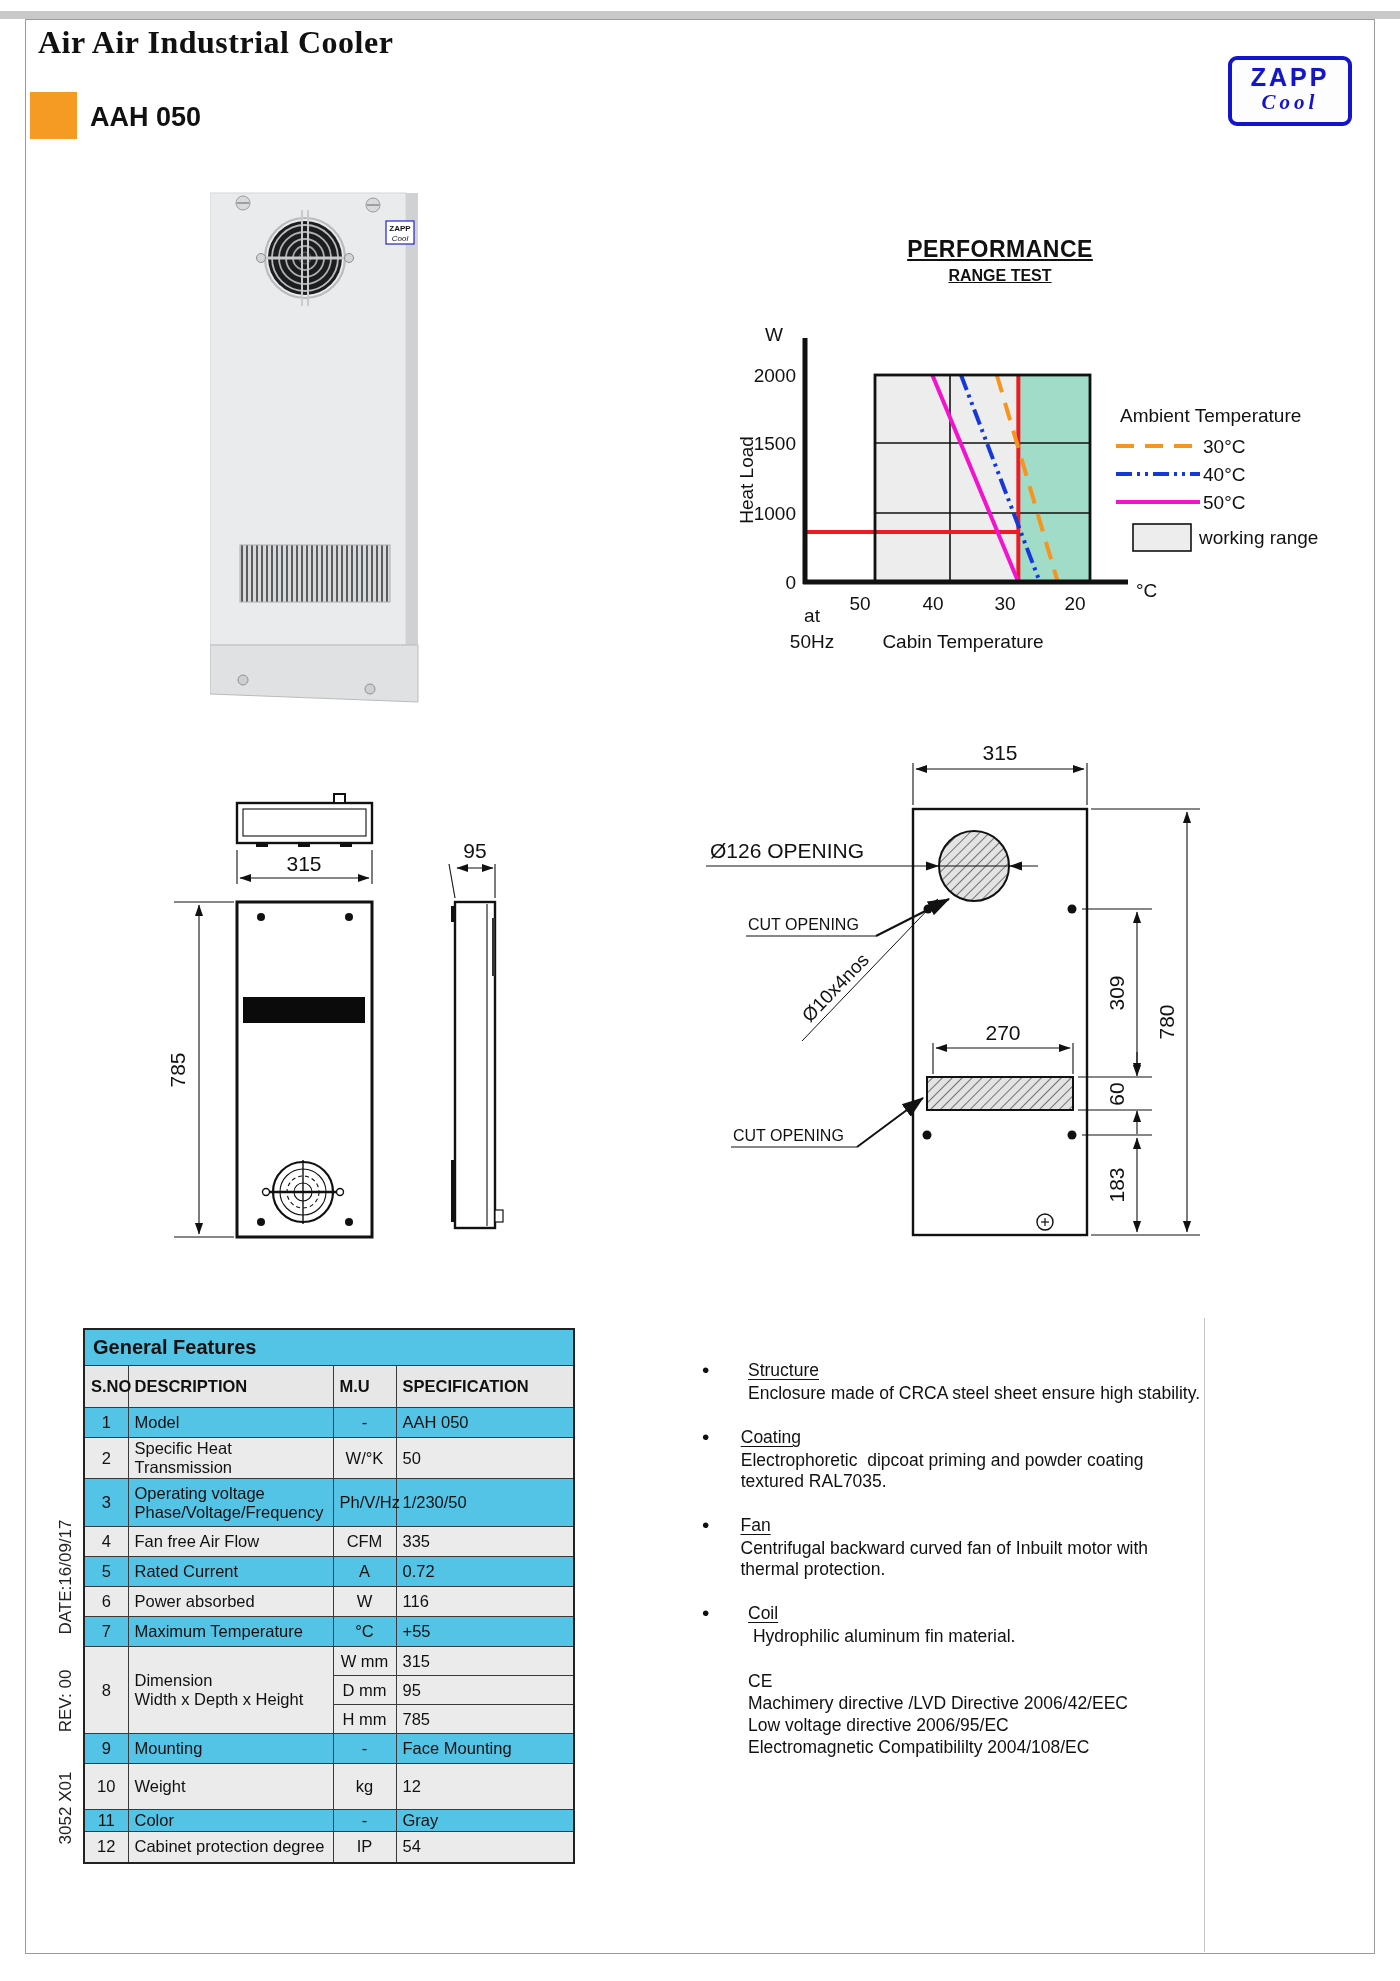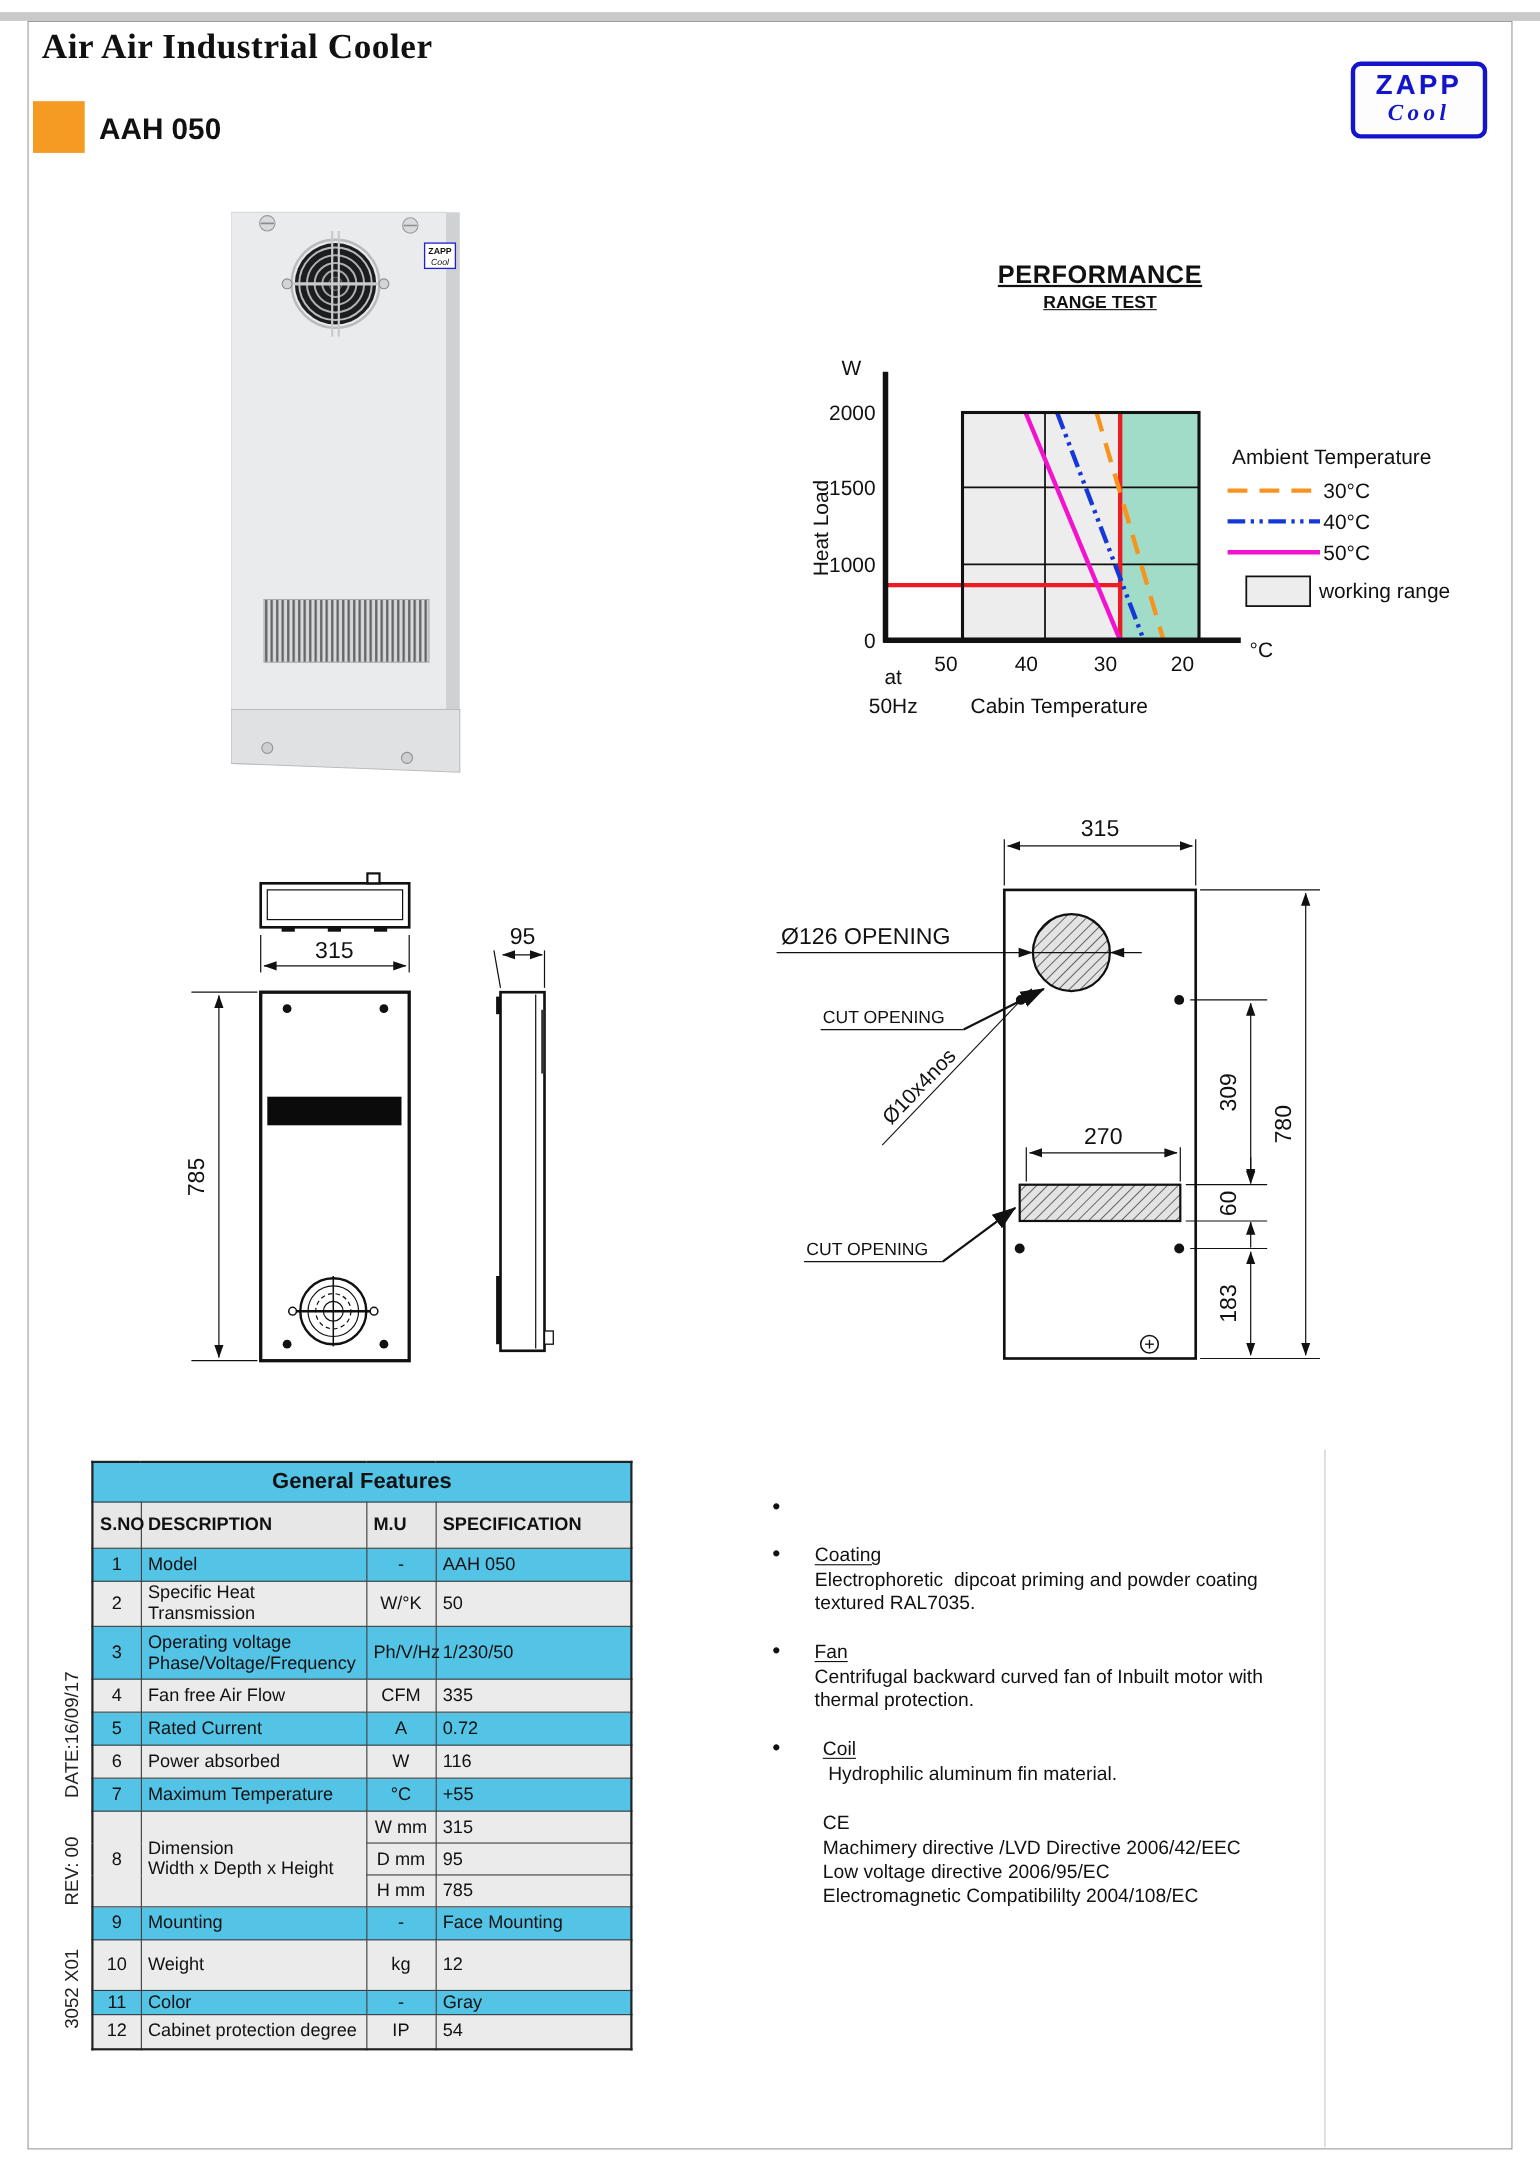--- a/index.html
+++ b/index.html
@@ -33,21 +33,21 @@
   .note{display:flex;margin-bottom:23px}
   .note .bullet{width:46px;font-size:21px;line-height:20px}
   .note .ntitle{text-decoration:underline;text-underline-offset:3px;margin-bottom:2px}
   .note .nbody{white-space:pre-wrap}
   #ce-block{margin-left:46px;margin-top:22px;line-height:22px}
 
   
   #features-wrap{left:83px;top:1328px}
   table#features{border-collapse:collapse;table-layout:fixed;width:490px;border:2px solid #222}
   #features td,#features th{border:1px solid #3a3a3a;font-size:16.5px;padding:1px 6px;vertical-align:middle}
-  #features .ttl{background:#53C3E6;font-weight:bold;font-size:20px;text-align:center;padding:6px 8px}
+  #features .ttl{background:#53C3E6;font-weight:bold;font-size:20px;text-align:left;padding:6px 8px}
   #features th{background:#e7e7e7;font-weight:bold;text-align:left}
   .c-cyan{background:#53C3E6}
   .c-gray{background:#ebebeb}
   .cell-no{text-align:center}
   .cell-mu{text-align:center}
   .cell-desc{white-space:pre-line}
 
   
   .vtext{font-size:17px;color:#222;white-space:nowrap;transform:translate(-50%,-50%) rotate(-90deg)}
 
@@ -403,20 +403,24 @@
           <td class="cell-mu">IP</td>
           <td>54</td>
     </tr>
   </tbody>
     </table>
 </div>
 
 <div class="abs" id="notes">
   <div class="note">
     <span class="bullet">•</span>
+    <div>
+      <div class="ntitle">Structure</div>
+      <div class="nbody">Enclosure made of CRCA steel sheet ensure high stability.</div>
+    </div>
   </div>
   <div class="note">
     <span class="bullet">•</span>
     <div>
       <div class="ntitle">Coating</div>
       <div class="nbody">Electrophoretic  dipcoat priming and powder coating textured RAL7035.</div>
     </div>
   </div>
   <div class="note">
     <span class="bullet">•</span>

